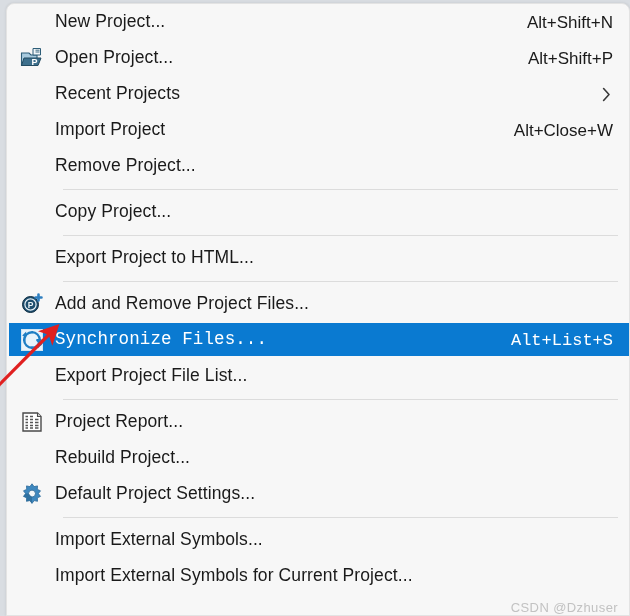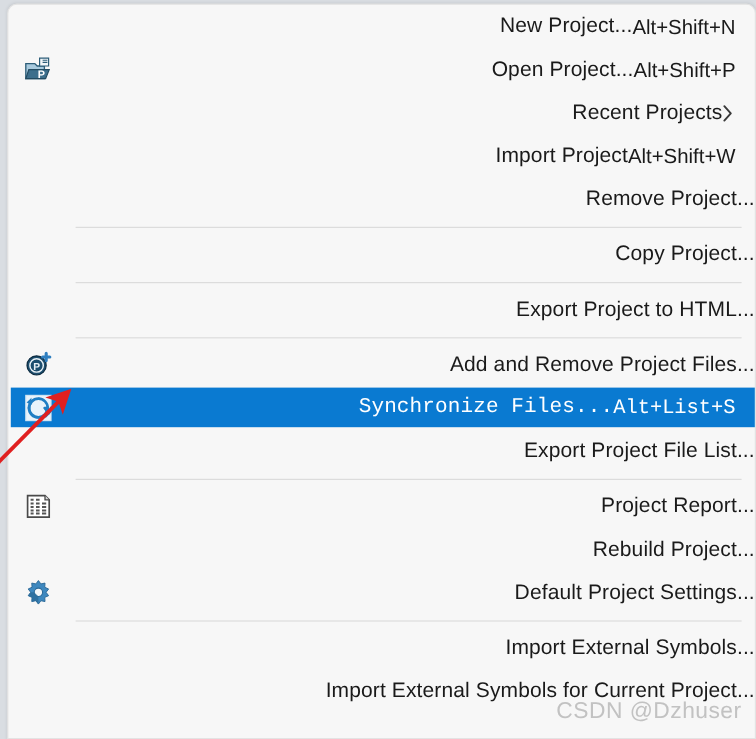--- a/index.html
+++ b/index.html
@@ -59,21 +59,20 @@
     align-items: center;
     justify-content: center;
   }
 
   .menu-item .label {
     font-size: 17.5px;
     color: #1a1a1a;
     letter-spacing: 0.1px;
     flex: 1 1 auto;
     line-height: 1;
-    text-align: right;
   }
 
   .menu-item .accel {
     font-size: 17px;
     color: #1a1a1a;
     padding-right: 16px;
     line-height: 1;
   }
 
   .menu-item .chevron {
@@ -127,22 +126,22 @@
   .ico {
     width: 24px;
     height: 24px;
     display: block;
   }
 
   
   .watermark {
     position: absolute;
     right: 12px;
-    bottom: 12px;
-    font-size: 19px;
+    bottom: 1px;
+    font-size: 13px;
     color: #c2c2c2;
     letter-spacing: 0.4px;
     font-family: "Liberation Sans", sans-serif;
   }
 
   
   .annot-arrow {
     position: absolute;
     left: 0;
     top: 320px;
@@ -190,21 +189,21 @@
             <svg width="9" height="15" viewBox="0 0 9 15">
               <path d="M1.6,1.5 L7,7.5 L1.6,13.5" fill="none" stroke="#3a3a3a" stroke-width="1.6" stroke-linecap="round" stroke-linejoin="round"></path>
             </svg>
           </span>
         </li>
         <li class="menu-item">
           <span class="icon-slot">
             <span></span>
           </span>
           <span class="label">Import Project</span>
-          <span class="accel">Alt+Shift+W</span>
+          <span class="accel">Alt+Close+W</span>
         </li>
         <li class="menu-item">
           <span class="icon-slot">
             <span></span>
           </span>
           <span class="label">Remove Project...</span>
         </li>
         <li class="sep-row">
           <div class="separator"></div>
         </li>

